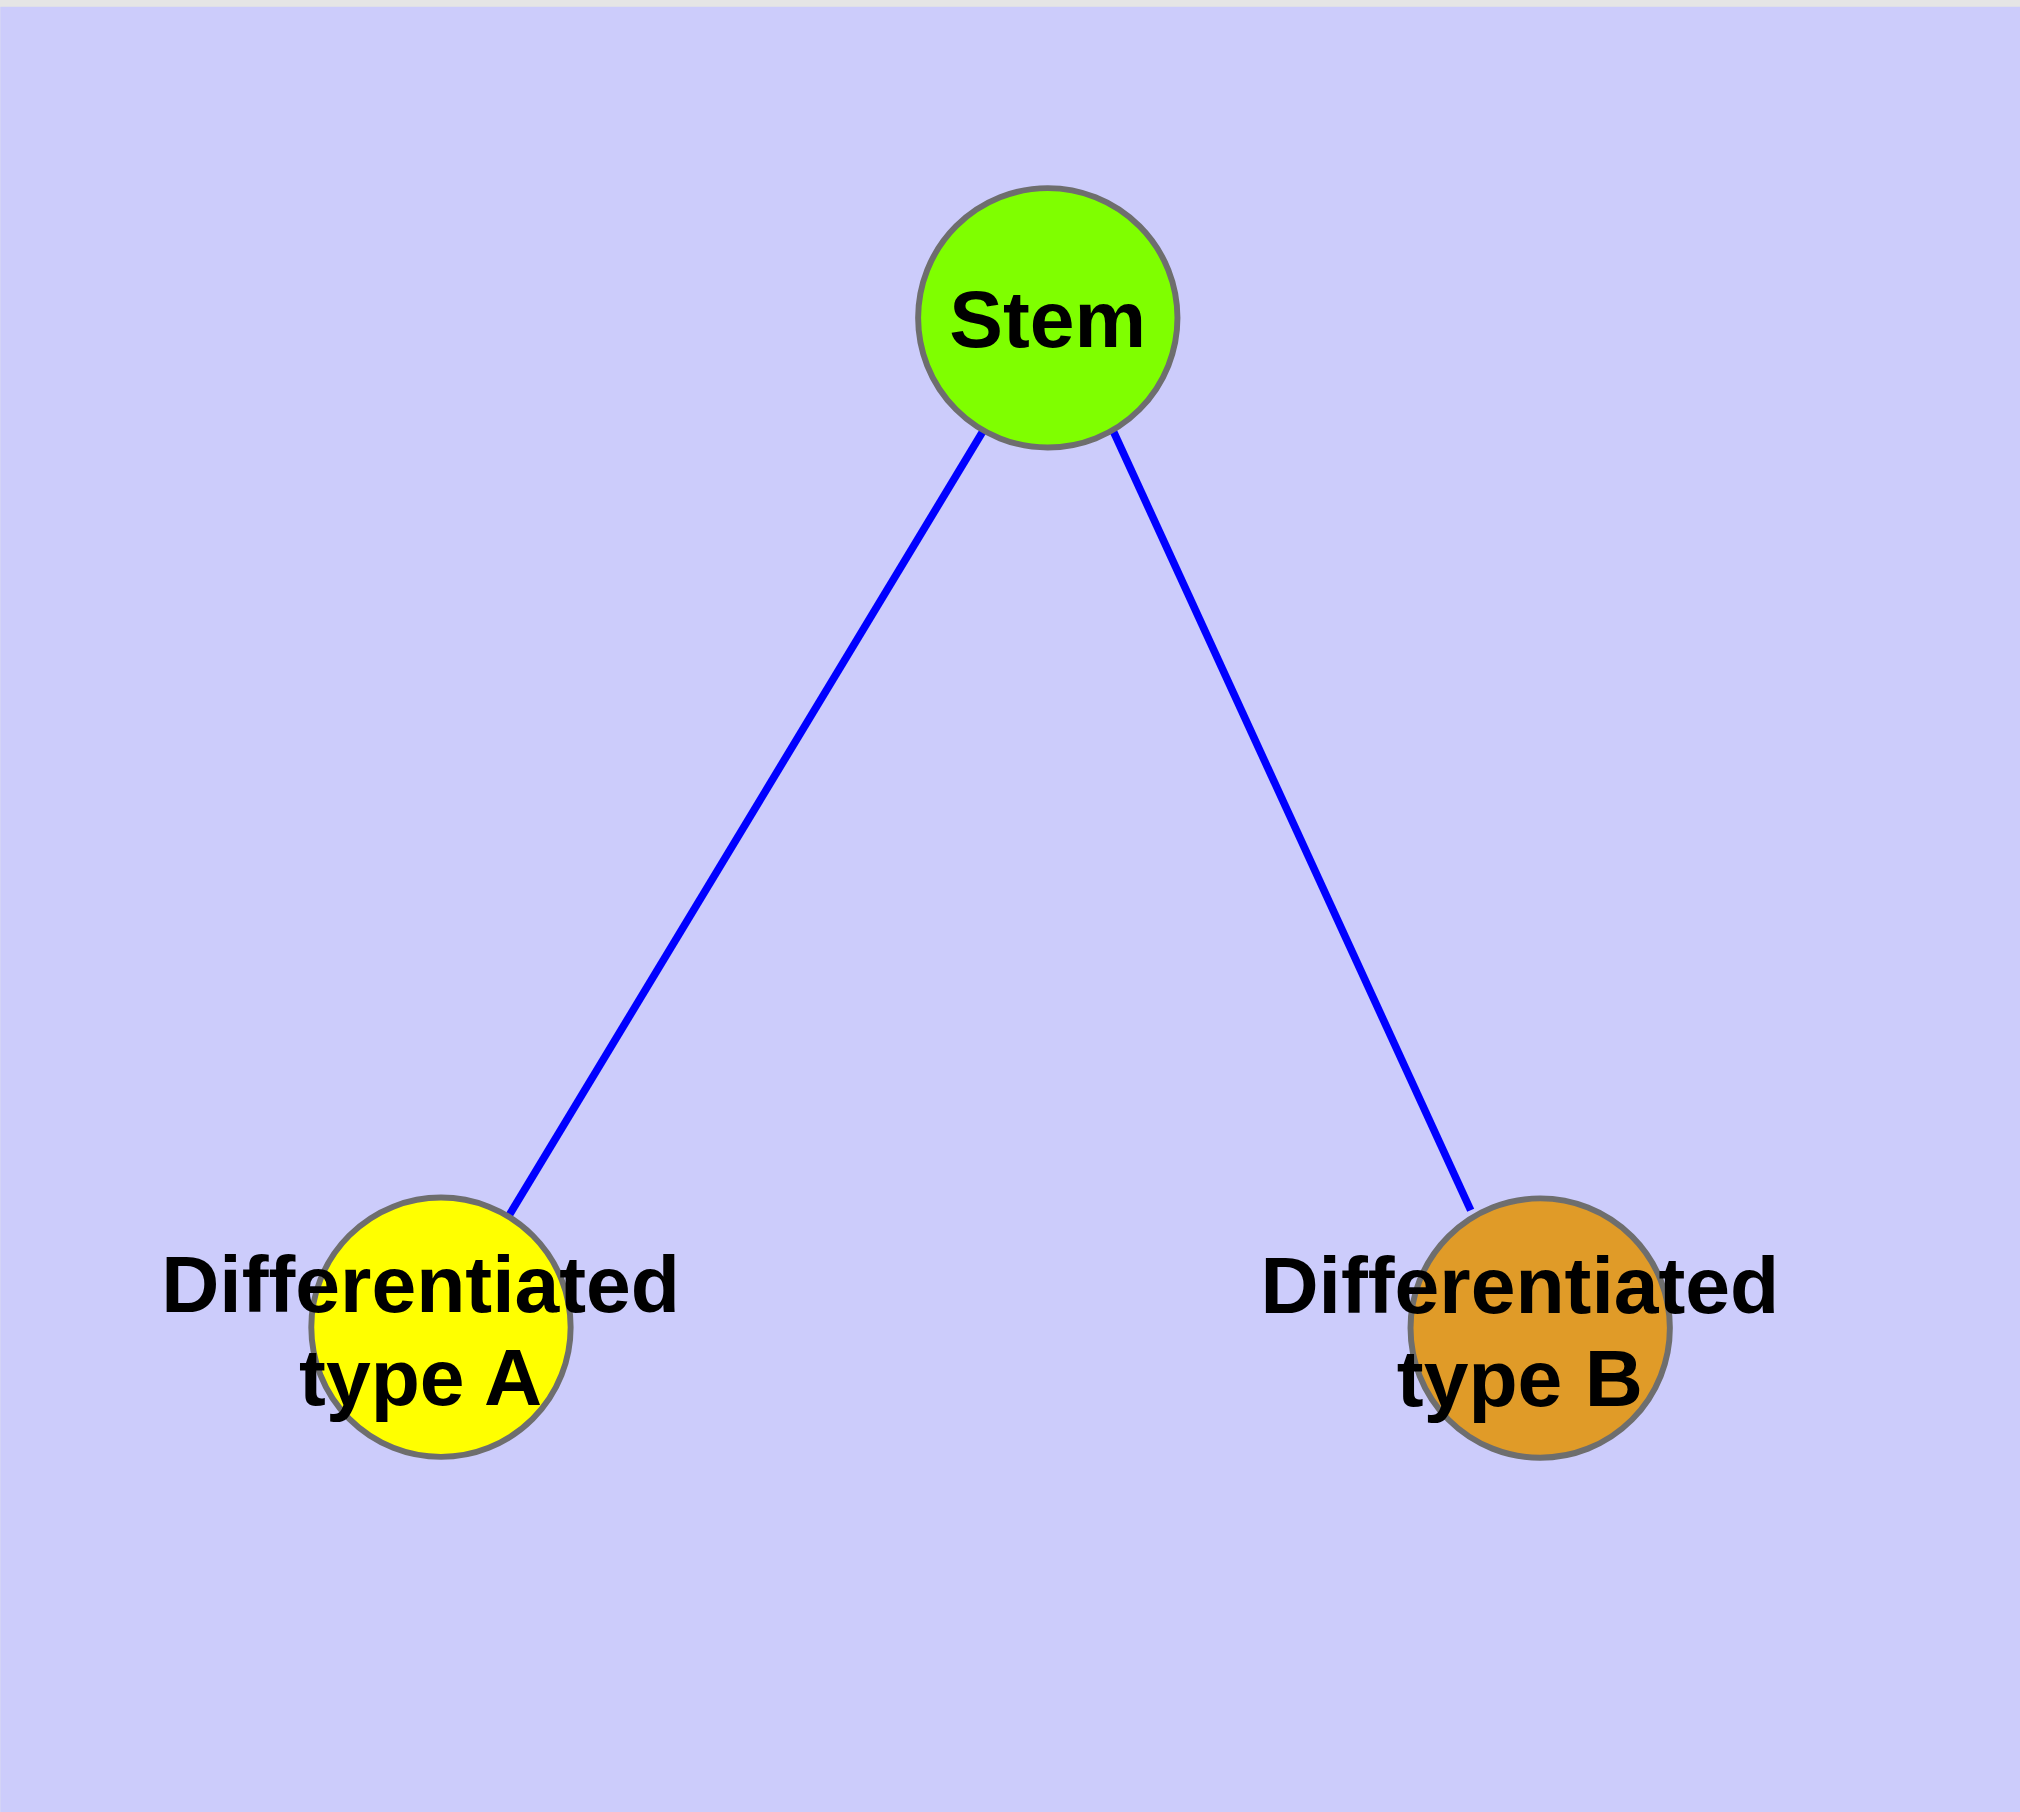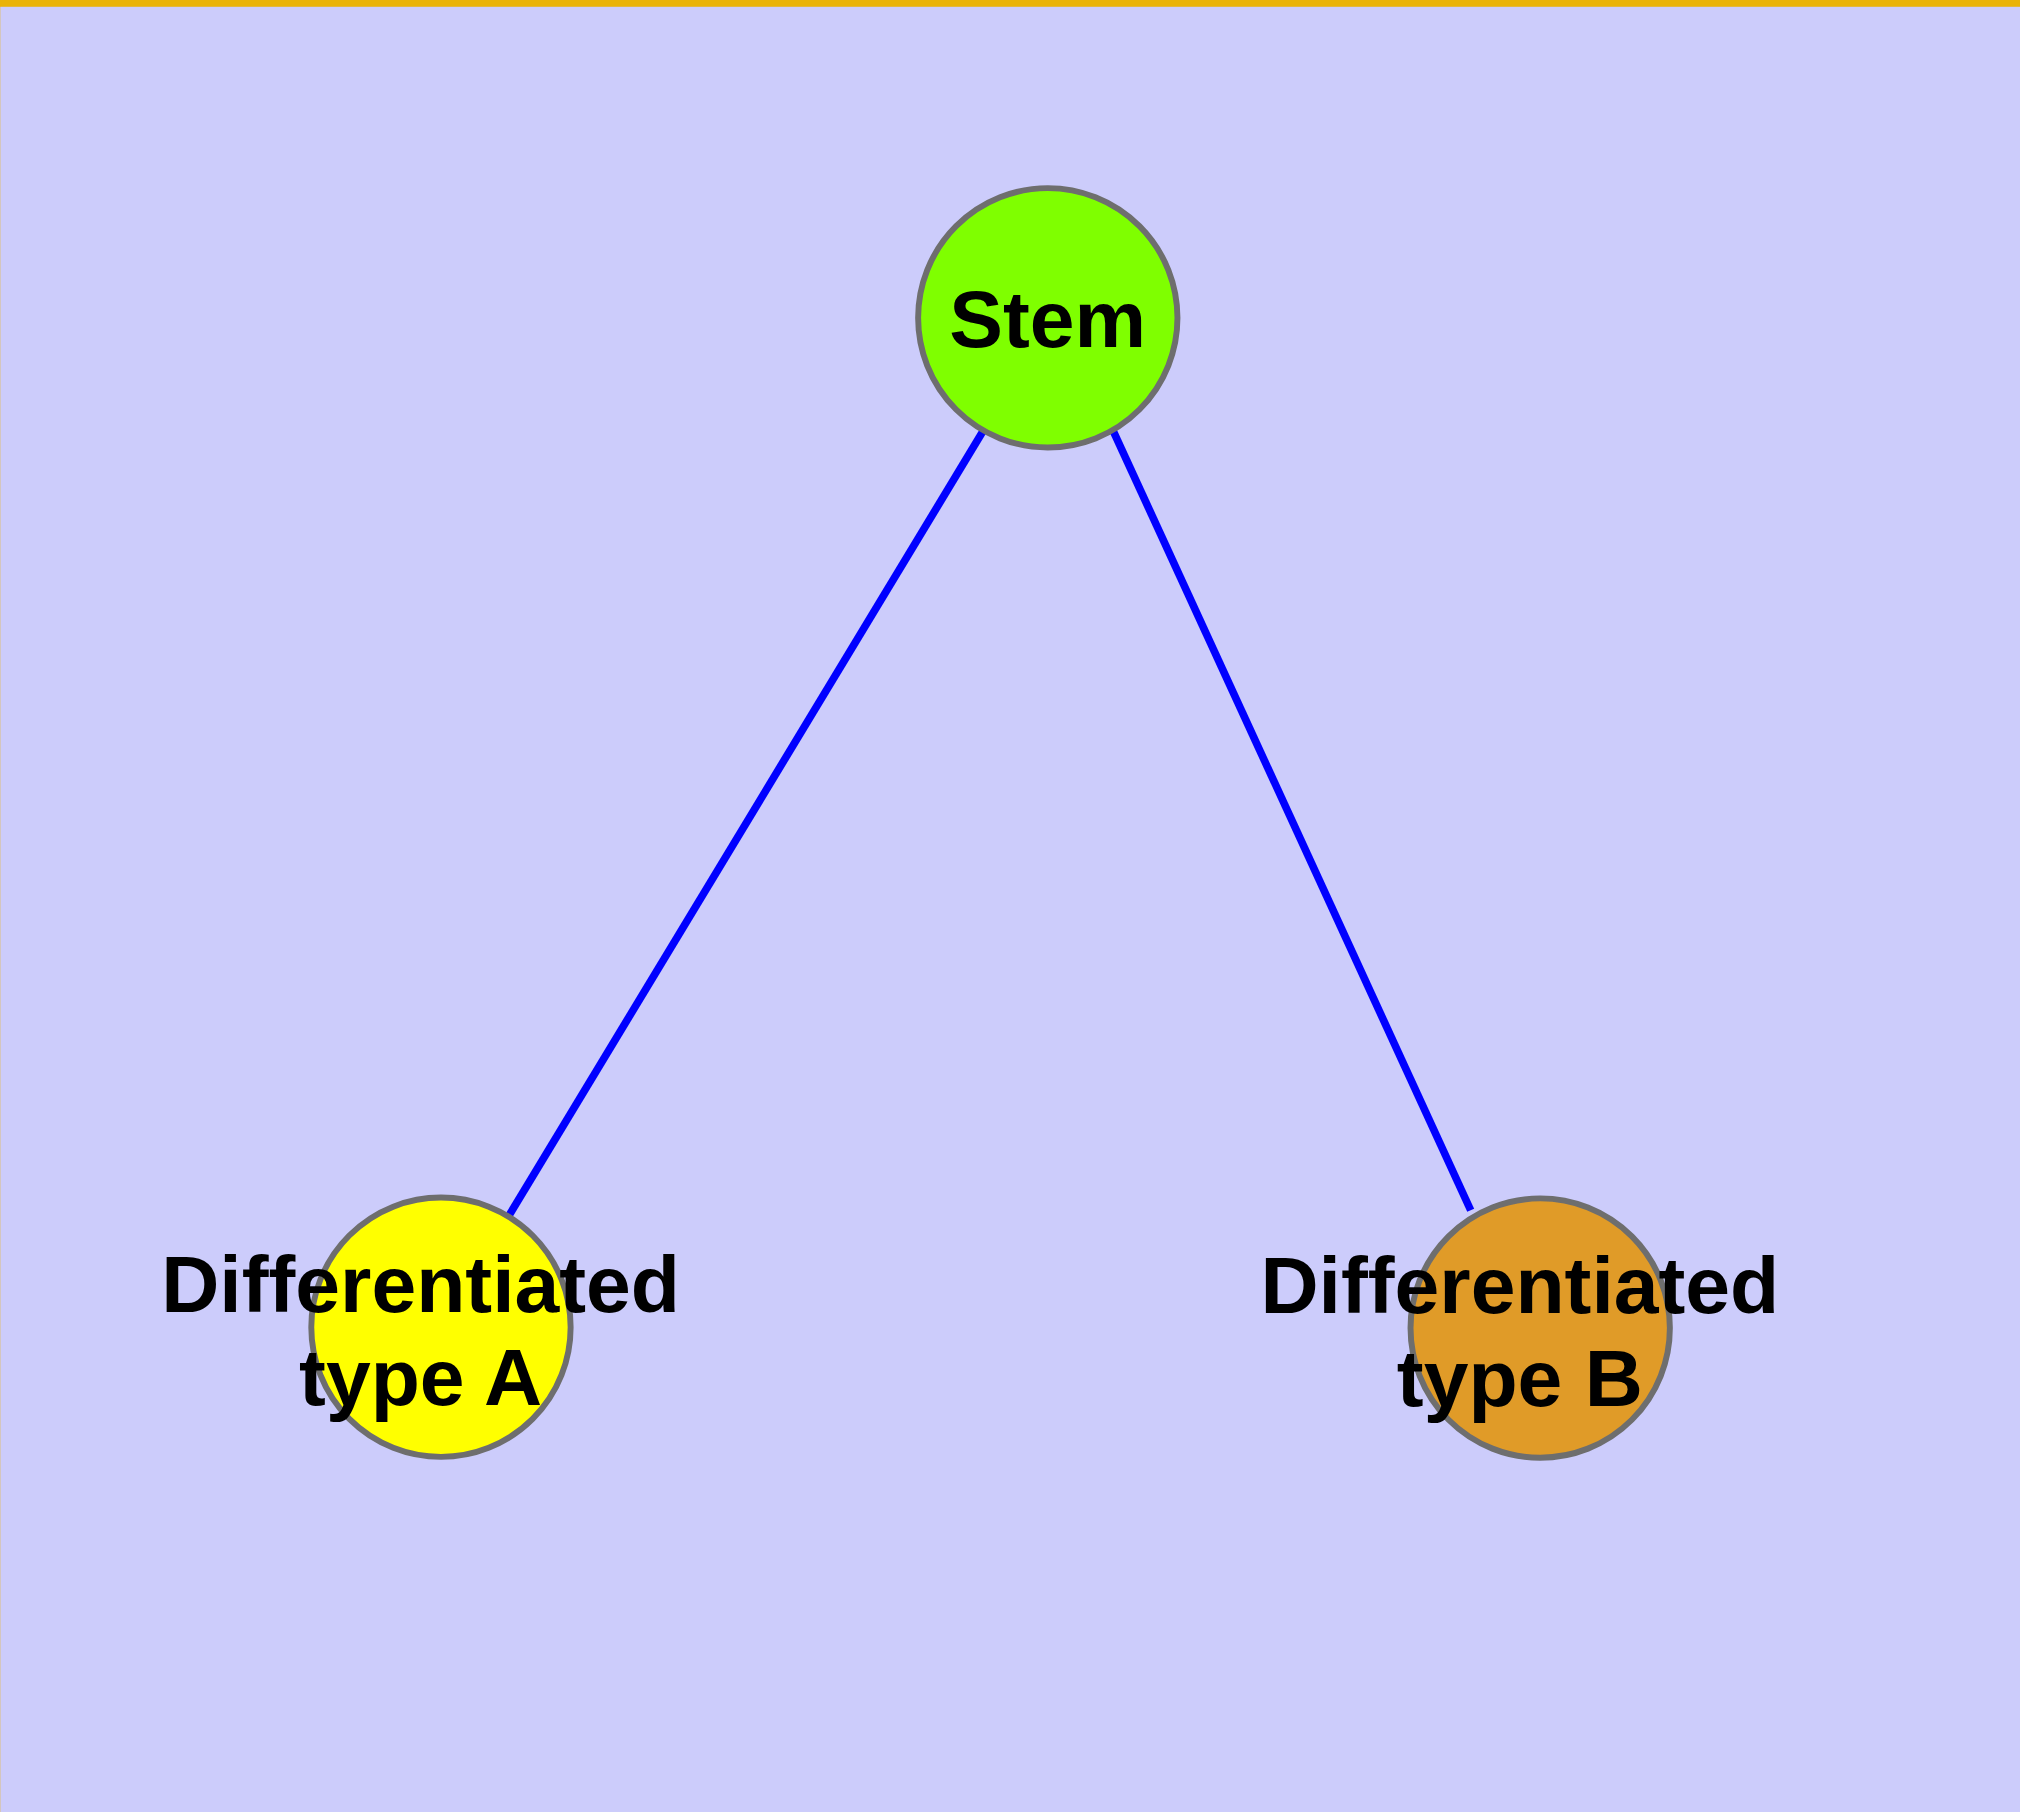--- a/index.html
+++ b/index.html
@@ -9,21 +9,21 @@
     background: #ffffff;
   }
   body {
     font-family: "Liberation Sans", sans-serif;
   }
   #canvas-root {
     position: relative;
     width: 2021px;
     height: 1812px;
     overflow: hidden;
-    background: #eab308;
+    background: #e5e5e5;
   }
   #graph-svg {
     position: absolute;
     top: 0;
     left: 0;
     width: 2021px;
     height: 1812px;
     display: block;
   }
   .node-circle {

